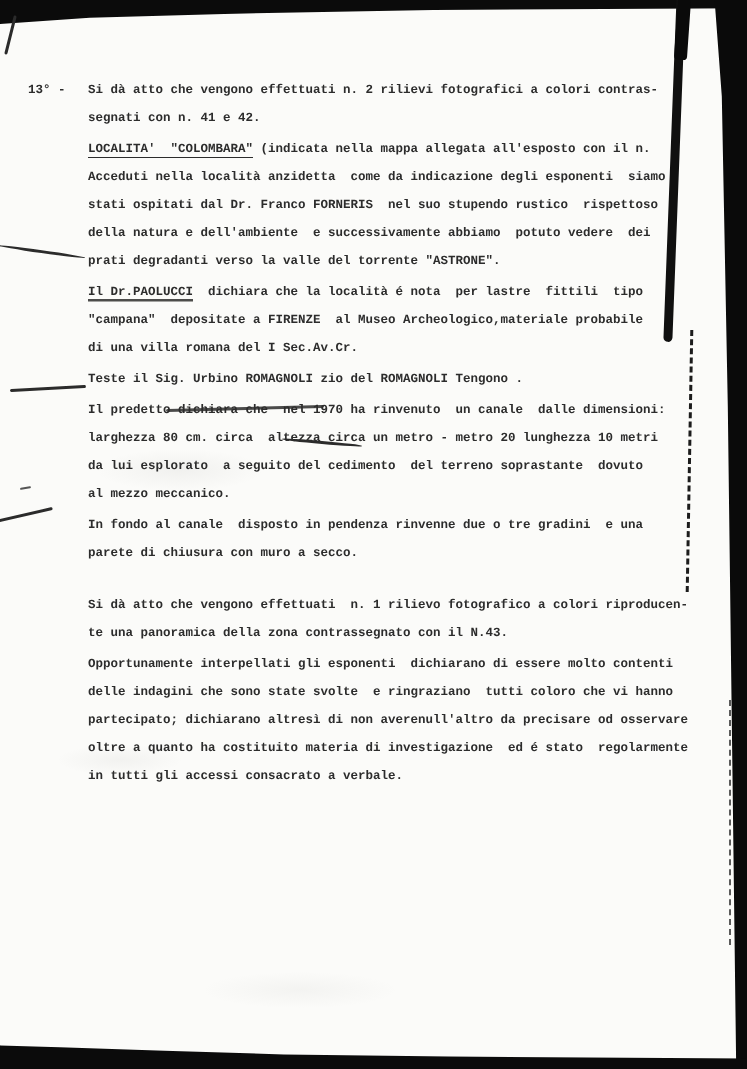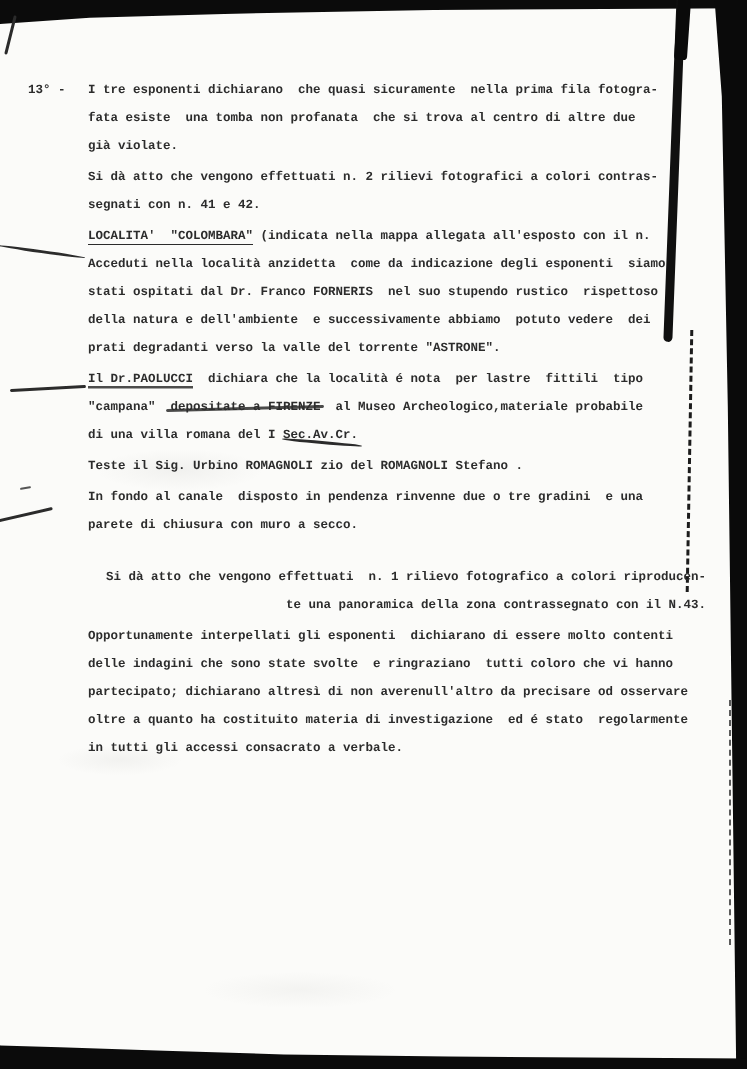--- a/index.html
+++ b/index.html
@@ -15,21 +15,21 @@
   }
   
   .content{position:absolute;left:88px;top:76px;width:618px;}
   .para{
     white-space:pre-wrap;
     font-family:"Liberation Mono",monospace;
     font-size:12.5px;line-height:28px;font-weight:bold;
     color:#2c2c2c;margin:0 0 3px 0;
     text-rendering:geometricPrecision;
   }
-  .para.mt-lg{margin-top:24px;text-align:right;}
+  .para.mt-lg{margin-top:24px;}
   .sec-marker{position:absolute;left:-60px;top:0;white-space:pre;}
   .u-typed{border-bottom:1.6px solid #2c2c2c;padding-bottom:1px;}
   .u-pen{box-shadow:0 2.5px 0 rgba(45,45,45,.85);}
   
   .artifact{position:absolute;pointer-events:none;}
   .top-strip{left:0;top:0;width:747px;height:24px;background:#0b0b0b;
     clip-path:polygon(0 0,100% 0,100% 34%,58% 42%,30% 58%,12% 74%,0 100%);}
   .bottom-strip{left:0;bottom:0;width:747px;height:26px;background:#0b0b0b;
     clip-path:polygon(0 10%,8% 16%,22% 30%,38% 44%,60% 52%,100% 60%,100% 100%,0 100%);
     box-shadow:0 -2px 0 rgba(40,40,40,.25);}
@@ -74,34 +74,35 @@
 
   <div class="pen pen-top-left"></div>
   <div class="pen pen-curve-acceduti"></div>
   <div class="pen pen-paolucci-lead"></div>
   <div class="pen pen-strike-firenze"></div>
   <div class="pen pen-curve-sec"></div>
   <div class="pen pen-dash-small"></div>
   <div class="pen pen-left-diag"></div>
 
   <div class="content">
-    <p class="para">I tre esponenti dichiarano  che quasi sicuramente  nella prima fila fotogra-
-fata esiste  una tomba non profanata  che si trova al centro di altre due
-già violate.</p>
     <p class="para">Si dà atto che vengono effettuati n. 2 rilievi fotografici a colori contras-
 segnati con n. 41 e 42.</p>
     <p class="para sec"><span class="sec-marker">13° -</span><span class="u-typed">LOCALITA'  "COLOMBARA"</span><span> (indicata nella mappa allegata all'esposto con il n.</span><span>
 Acceduti nella località anzidetta  come da indicazione degli esponenti  siamo
 stati ospitati dal Dr. Franco FORNERIS  nel suo stupendo rustico  rispettoso
 della natura e dell'ambiente  e successivamente abbiamo  potuto vedere  dei
 prati degradanti verso la valle del torrente "ASTRONE".</span></p>
     <p class="para"><span class="u-pen">Il Dr.PAOLUCCI</span><span>  dichiara che la località é nota  per lastre  fittili  tipo
 "campana"  depositate a FIRENZE  al Museo Archeologico,materiale probabile
 di una villa romana del I Sec.Av.Cr.</span></p>
-    <p class="para">Teste il Sig. Urbino ROMAGNOLI zio del ROMAGNOLI Stefano .</p>
+    <p class="para">Teste il Sig. Urbino ROMAGNOLI zio del ROMAGNOLI Tengono .</p>
+    <p class="para">Il predetto dichiara che  nel 1970 ha rinvenuto  un canale  dalle dimensioni:
+larghezza 80 cm. circa  altezza circa un metro - metro 20 lunghezza 10 metri
+da lui esplorato  a seguito del cedimento  del terreno soprastante  dovuto
+al mezzo meccanico.</p>
     <p class="para">In fondo al canale  disposto in pendenza rinvenne due o tre gradini  e una
 parete di chiusura con muro a secco.</p>
     <p class="para mt-lg">Si dà atto che vengono effettuati  n. 1 rilievo fotografico a colori riproducen-
 te una panoramica della zona contrassegnato con il N.43.</p>
     <p class="para">Opportunamente interpellati gli esponenti  dichiarano di essere molto contenti
 delle indagini che sono state svolte  e ringraziano  tutti coloro che vi hanno
 partecipato; dichiarano altresì di non averenull'altro da precisare od osservare
 oltre a quanto ha costituito materia di investigazione  ed é stato  regolarmente
 in tutti gli accessi consacrato a verbale.</p>
   </div>

